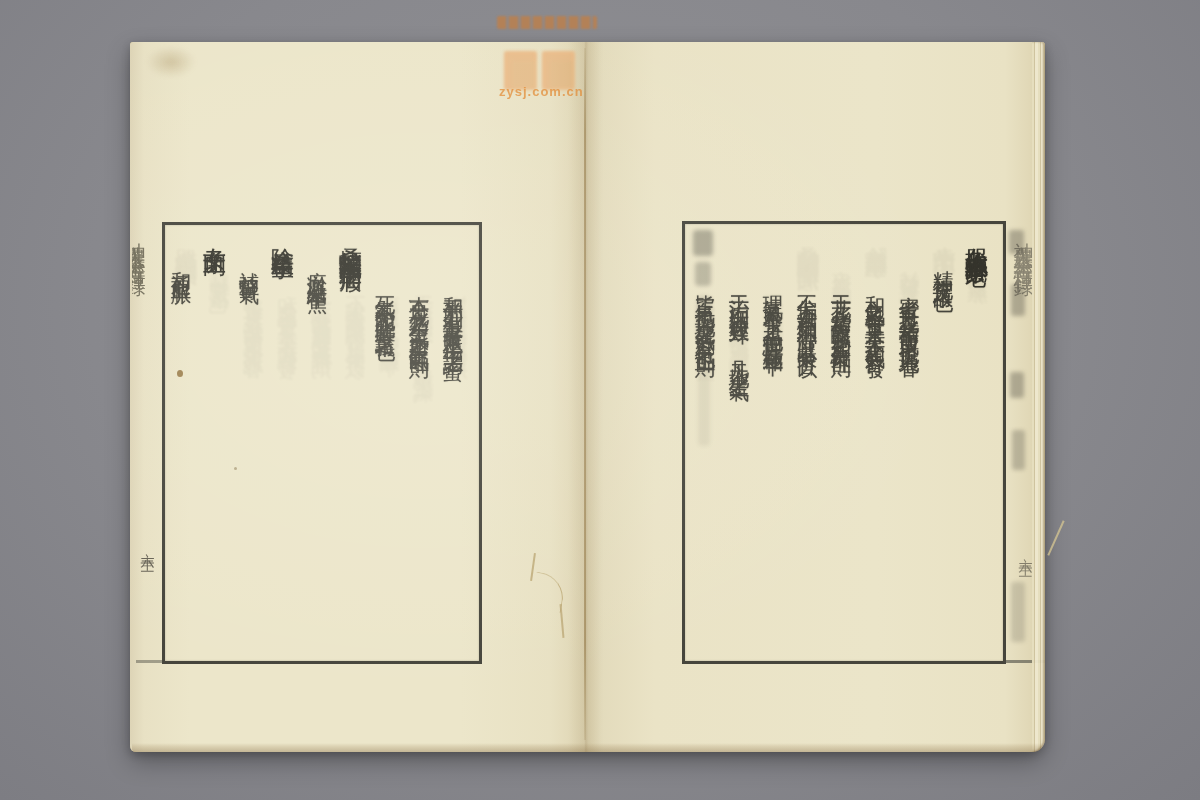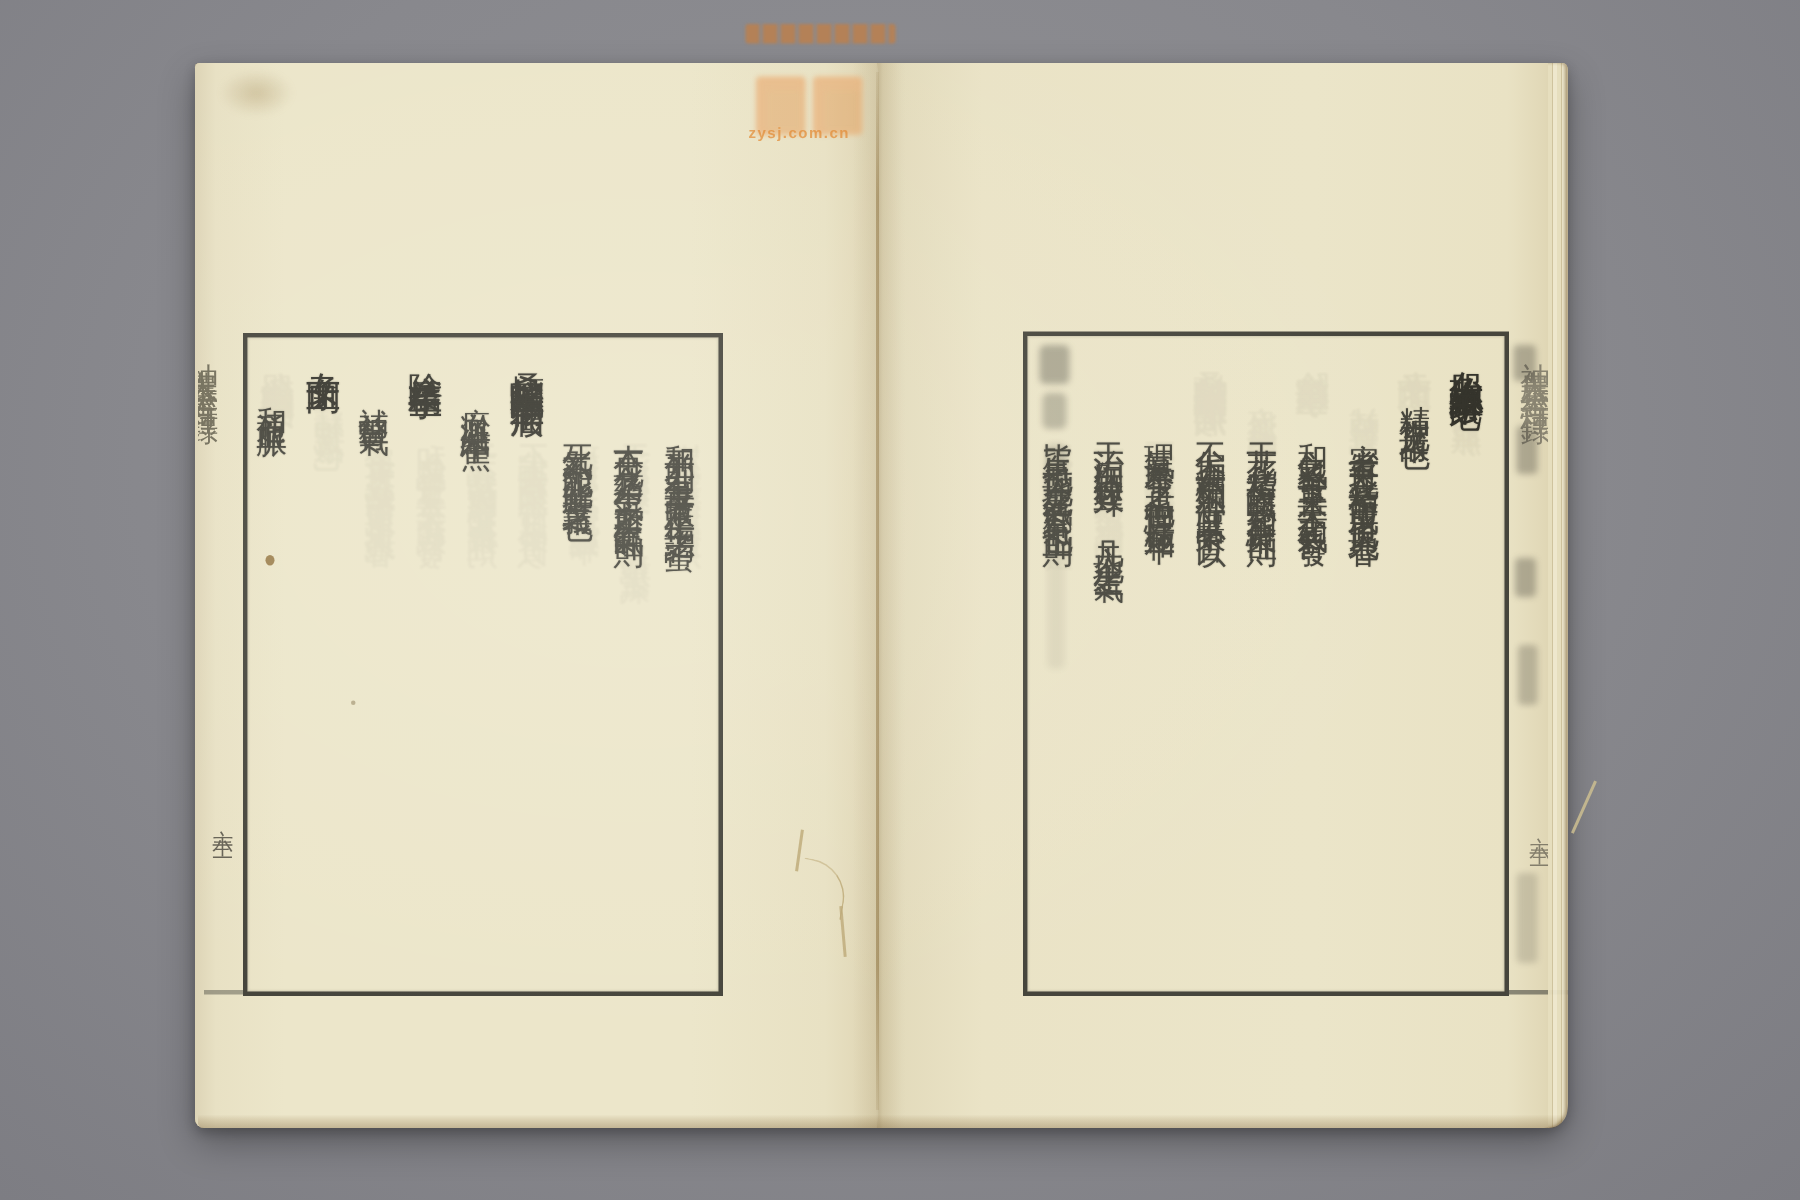--- a/index.html
+++ b/index.html
@@ -85,21 +85,21 @@
   
   .watermark{position:absolute;pointer-events:none;}
   .wm-blocks{left:497px;top:16px;width:100px;height:13px;border-radius:2px;
     background:repeating-linear-gradient(90deg,rgba(214,122,42,.55) 0 9px,rgba(214,122,42,.12) 9px 12px);
     filter:blur(.9px);}
   .wm-seal{width:33px;height:39px;border-radius:3px;background:rgba(224,138,58,.38);filter:blur(1.6px);
     box-shadow:inset 0 0 0 3px rgba(238,190,140,.5), inset 6px 8px 0 2px rgba(238,190,140,.35);}
   .wm-seal-1{left:504px;top:51px;}
   .wm-seal-2{left:542px;top:51px;}
   .wm-url{left:499px;top:84px;font-family:"Liberation Sans","DejaVu Sans",sans-serif;
-    font-size:10px;font-weight:bold;letter-spacing:1px;color:rgba(226,138,52,.72);filter:blur(.4px);}
+    font-size:13px;font-weight:bold;letter-spacing:1px;color:rgba(226,138,52,.72);filter:blur(.4px);}
 </style>
 </head>
 <body>
 
 <div class="scene">
 
   <div class="book">
 
     <div class="page page-left">
       <div class="frame frame-left">

